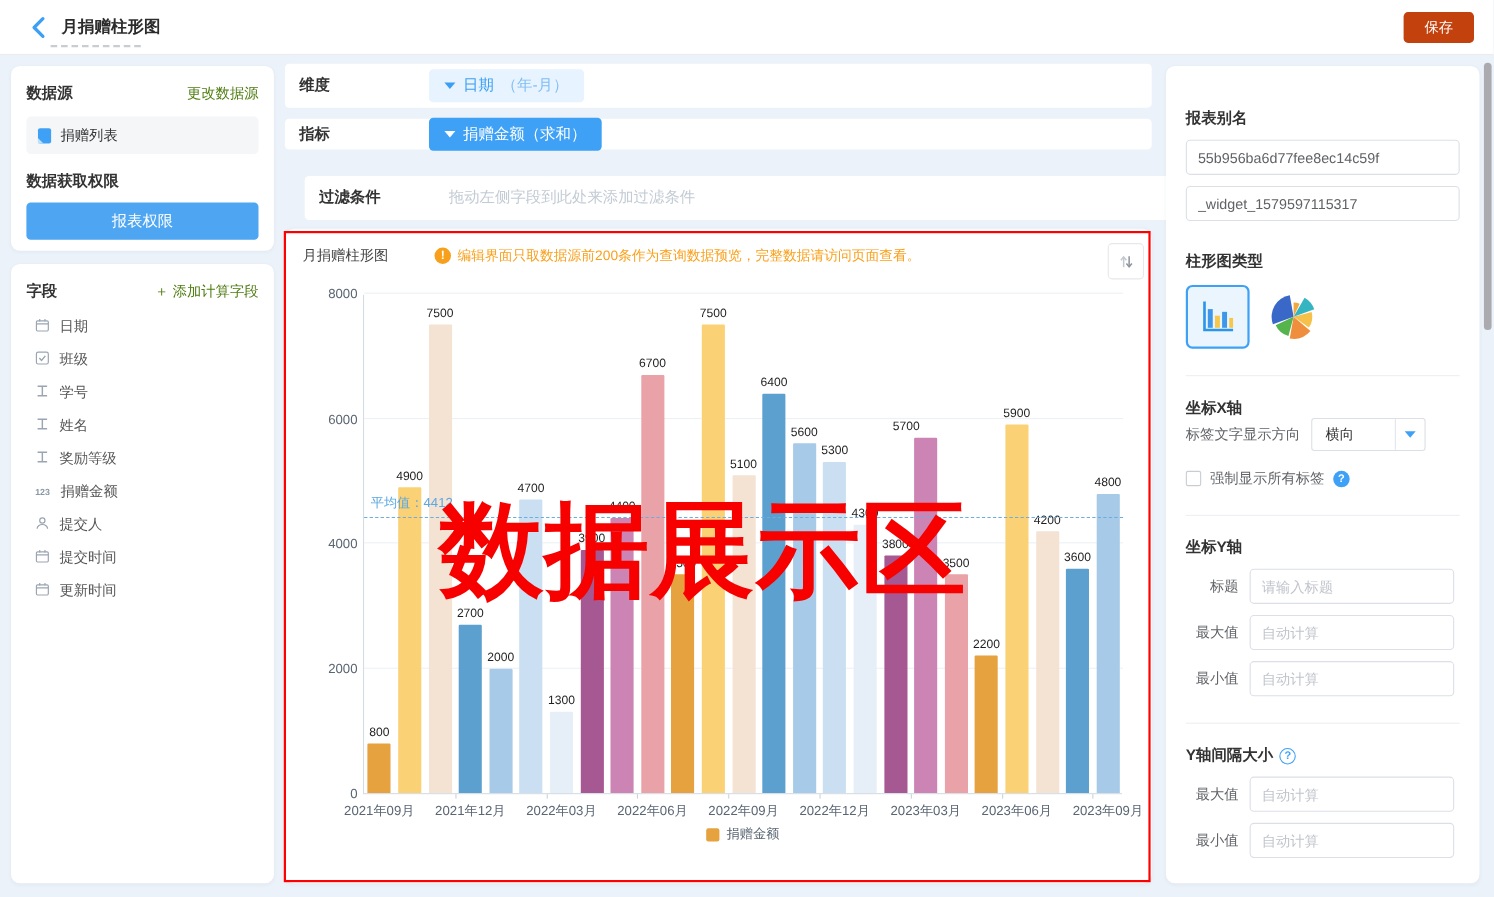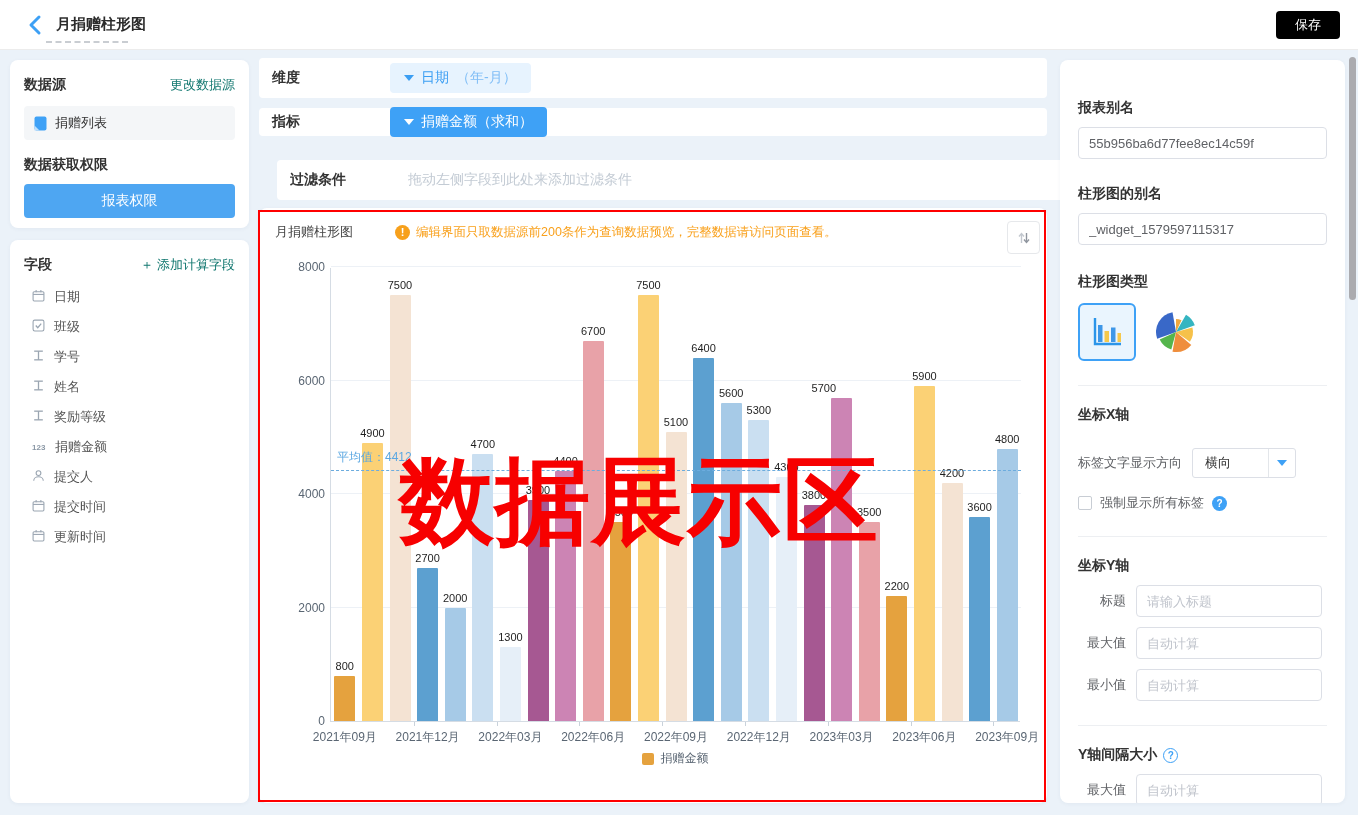--- a/index.html
+++ b/index.html
@@ -4,29 +4,29 @@
 <style>
   * { margin:0; padding:0; box-sizing:border-box; }
   body { font-family:"Liberation Sans", sans-serif; background:#EBF2F9; }
   .stage { position:relative; width:1358px; height:815px; background:#EBF2F9; overflow:hidden; }
 
   
   .topbar { position:absolute; left:0; top:0; width:1358px; height:50px; background:#fff; border-bottom:1px solid #ECECEC; z-index:5; }
   .back { position:absolute; left:24px; top:13px; width:24px; height:24px; cursor:pointer; }
   .page-title { position:absolute; left:56px; top:15px; font-size:15px; font-weight:bold; color:#2B2B2B; }
   .title-dash { position:absolute; left:46px; top:41px; width:82px; border-top:2px dashed #C9CDD2; }
-  .save-btn { position:absolute; right:18px; top:11px; width:64px; height:28px; background:#000000; color:#fff; font-size:13px; border:none; border-radius:4px; cursor:pointer; }
+  .save-btn { position:absolute; right:18px; top:11px; width:64px; height:28px; background:#c2410c; color:#fff; font-size:13px; border:none; border-radius:4px; cursor:pointer; }
 
   .card { position:absolute; background:#fff; border-radius:8px; box-shadow:0 1px 4px rgba(30,60,90,.05); }
 
   
   #card-datasource { left:10px; top:60px; width:239px; height:168px; padding:16px 14px; }
   .row-between { display:flex; justify-content:space-between; align-items:center; }
   .h-bold { font-size:14px; font-weight:bold; color:#333; }
-  .link-blue { font-size:13px; color:#0f766e; cursor:pointer; text-decoration:none;text-align:right; }
+  .link-blue { font-size:13px; color:#4d7c0f; cursor:pointer; text-decoration:none;text-align:right; }
   .source-row { margin-top:12px; height:34px; background:#F4F6F8; border-radius:4px; display:flex; align-items:center; padding-left:10px; gap:8px; font-size:13px; color:#333; cursor:pointer; }
   .perm-btn { margin-top:10px; width:100%; height:34px; background:#4EA6F2; color:#fff; font-size:14px; border:none; border-radius:4px; cursor:pointer; }
   #card-fields { left:10px; top:240px; width:239px; height:563px; padding:16px 14px; }
   .field-item { height:30px; display:flex; align-items:center; gap:9px; padding-left:8px; font-size:13px; color:#555; cursor:grab; border-radius:4px; }
   .field-item svg { flex:0 0 auto; }
   .ic-num { font-size:8px; font-weight:bold; color:#8A97A5; letter-spacing:0; width:14px; display:inline-block; }
 
   
   .cfg-row { position:absolute; left:259px; width:788px; background:#fff; border-radius:4px; display:flex; align-items:center; padding-left:13px; }
   #row-dim { top:58px; height:40px; }
@@ -68,21 +68,21 @@
 
   
   #card-settings { left:1060px; top:60px; width:285px; height:743px; padding:15px 18px; overflow:hidden; }
   .set-h { font-size:14px; font-weight:bold; color:#333; }
   .inp { width:100%; height:32px; border:1px solid #DCDFE6; border-radius:4px; padding:0 10px; font-size:13px; color:#606266; background:#fff; font-family:"Liberation Sans",sans-serif; }
   .inp::placeholder { color:#C0C4CC; }
   .divider { border-top:1px solid #EDEFF2; margin-top:24px; }
   .type-row { display:flex; align-items:center; gap:16px; margin-top:12px; }
   .type-bar { width:58px; height:58px; border:2px solid #3EA1F6; background:#EAF5FE; border-radius:6px; display:flex; align-items:center; justify-content:center; cursor:pointer; }
   .type-pie { width:48px; height:48px; border-radius:50%; display:flex; align-items:center; justify-content:center; cursor:pointer; }
-  .dir-row { display:flex; align-items:center; gap:10px; margin-top:24px; }
+  .dir-row { display:flex; align-items:center; gap:10px; margin-top:0; }
   .dir-label { font-size:13px; color:#606266; }
   .select { display:flex; width:104px; height:30px; border:1px solid #DCDFE6; border-radius:3px; cursor:pointer; background:#fff; }
   .select .val { flex:1; display:flex; align-items:center; padding-left:12px; font-size:13px; color:#333; }
   .select .arrow-seg { width:27px; border-left:1px solid #E3E6EA; display:flex; align-items:center; justify-content:center; }
   .caret-sm { width:0; height:0; border-left:5px solid transparent; border-right:5px solid transparent; border-top:6px solid #3EA1F6; }
   .chk-row { display:flex; align-items:center; gap:8px; margin-top:16px; }
   .checkbox { width:14px; height:14px; border:1px solid #C8CDD4; border-radius:2px; background:#fff; cursor:pointer; }
   .chk-label { font-size:13px; color:#606266; }
   .help { width:15px; height:15px; border-radius:50%; background:#3EA1F6; color:#fff; font-size:10px; font-weight:bold; display:flex; align-items:center; justify-content:center; cursor:pointer; }
   .help.outline { background:#fff; border:1px solid #3EA1F6; color:#3EA1F6; }
@@ -325,21 +325,20 @@
     </div>
   </div>
 
   <div class="watermark">数据展示区</div>
   <div class="red-frame"></div>
 
   <div class="card" id="card-settings">
     <div class="set-h" style="margin-top:24px">报表别名</div>
     <input class="inp" style="margin-top: 10px;" value="55b956ba6d77fee8ec14c59f">
 
-    <div class="set-h" style="margin-top:26px">柱形图的别名</div>
     <input class="inp" style="margin-top: 10px;" value="_widget_1579597115317">
 
     <div class="set-h" style="margin-top:28px">柱形图类型</div>
     <div class="type-row">
       <span class="type-bar">
         <svg width="38" height="38" viewBox="0 0 38 38">
           <path d="M7,5 V31 H33" fill="none" stroke="#2B95E9" stroke-width="2.4"></path>
           <rect x="10" y="12" width="4.5" height="17" fill="#3E97E8"></rect>
           <rect x="16.5" y="18" width="4.5" height="11" fill="#F5C84C"></rect>
           <rect x="23" y="14.5" width="4.5" height="14.5" fill="#3E97E8"></rect>

